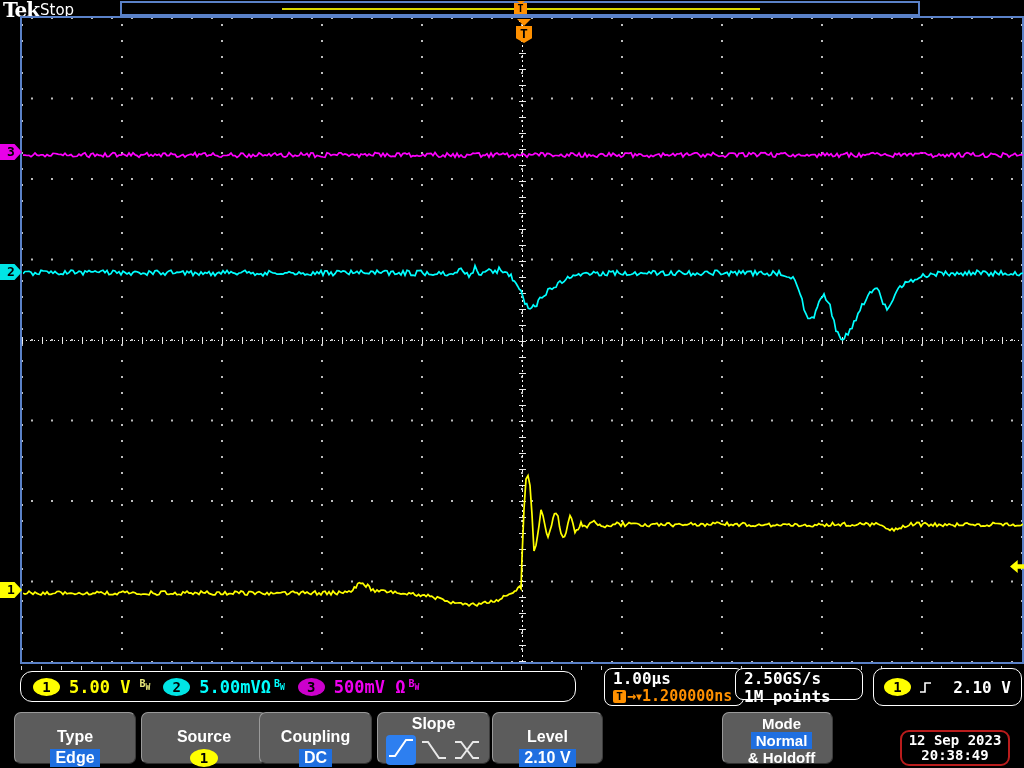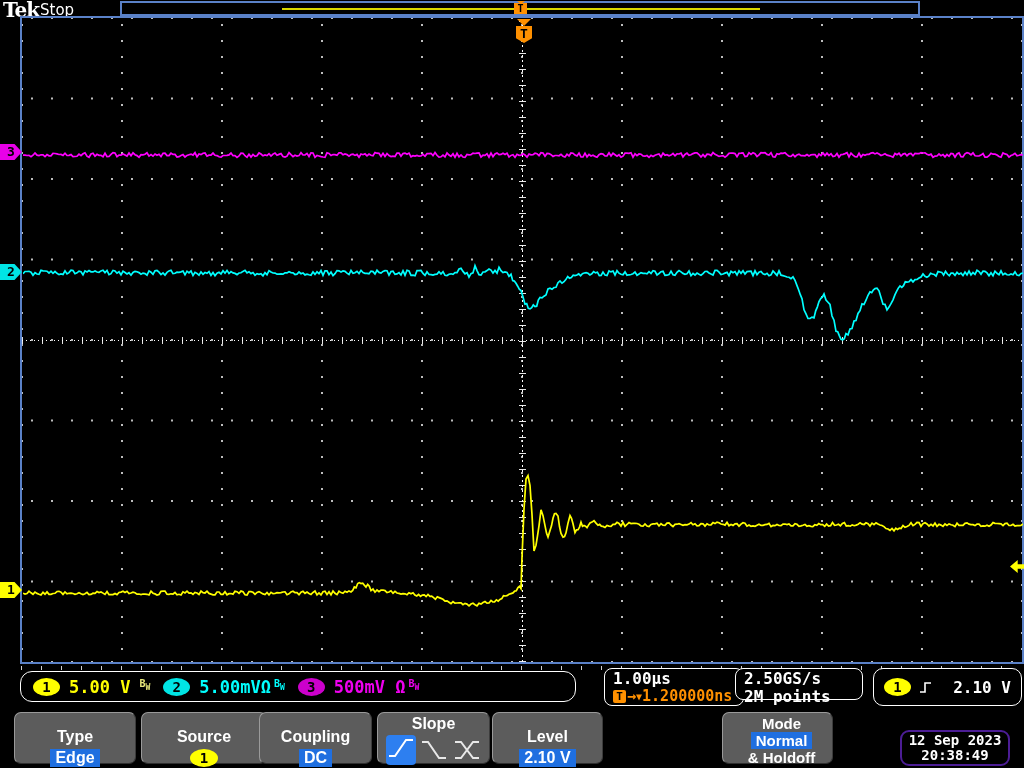--- a/index.html
+++ b/index.html
@@ -89,21 +89,21 @@
           color:#000; font:bold 14px "DejaVu Sans Mono", monospace; line-height:18px; margin-top:3px; }
   #btn-type { left:14px; width:122px; }
   #btn-source { left:141px; width:126px; }
   #btn-coupling { left:259px; width:113px; }
   #btn-slope { left:377px; width:113px; padding-top:2px; }
   #btn-level { left:492px; width:111px; }
   #btn-mode { left:722px; width:111px; padding-top:2px; font-size:15px; line-height:17px;padding-left:8px; }
   #btn-mode .mval { margin-top:0; font-size:15px; }
   .slope-row { display:flex; align-items:center; justify-content:center; gap:3px; margin-top:2px; }
   .slope-sel { background:#2d7ff0; border-radius:4px; }
-  #datetime-box { left:900px; top:730px; width:110px; height:36px; border:2px solid #4c1d95; border-radius:9px;
+  #datetime-box { left:900px; top:730px; width:110px; height:36px; border:2px solid #b91c1c; border-radius:9px;
     color:#fff; font:bold 14px "DejaVu Sans Mono", monospace; line-height:15px; text-align:center; padding-top:1px; }
 </style>
 </head>
 <body>
 
 <div class="abs" id="logo">Tek</div>
 <div class="abs" id="acq-status">Stop</div>
 
 <div class="abs" id="acq-bar">
   <div class="abs" id="acq-record-line"></div>
@@ -149,21 +149,21 @@
   <div id="tb-trig">
     <span class="tbox">T</span>
       <span>→</span>
       <span class="tri">▼</span>
       <span>1.200000ns</span>
   </div>
 </div>
 
 <div class="abs robox" id="acq-box">
   <div>2.50GS/s</div>
-  <div>2M points</div>
+  <div>1M points</div>
 </div>
 
 <div class="abs robox" id="trig-box">
   <span class="ch-oval" style="background:#ffff00">1</span>
   <svg width="14" height="15" viewBox="0 0 14 15">
     <polyline points="1,12 6,12 6,3 12,3" fill="none" stroke="#fff" stroke-width="1.6"></polyline>
   </svg>
   <span class="lvl">2.10 V</span>
 </div>
 

